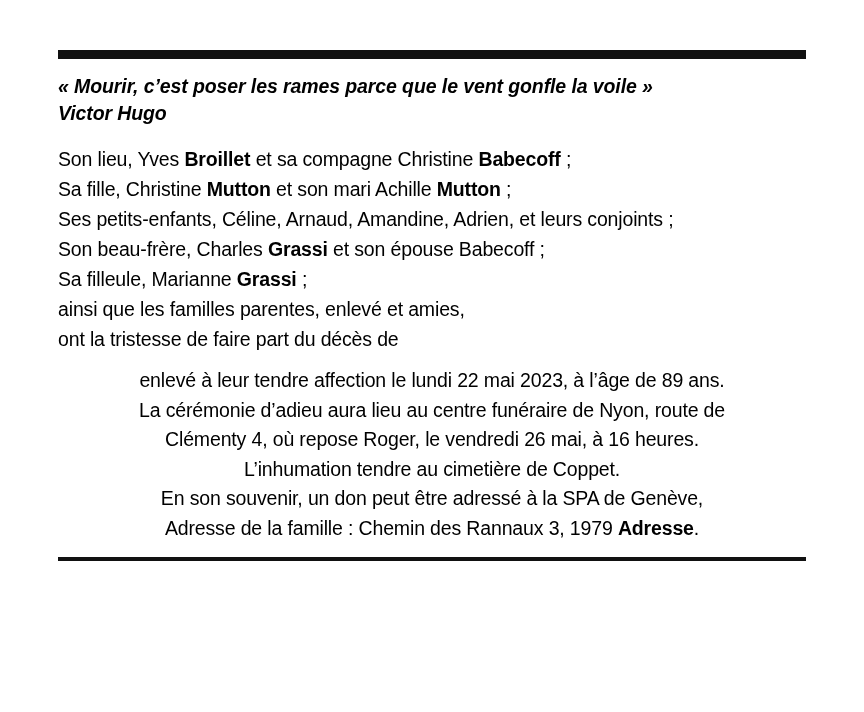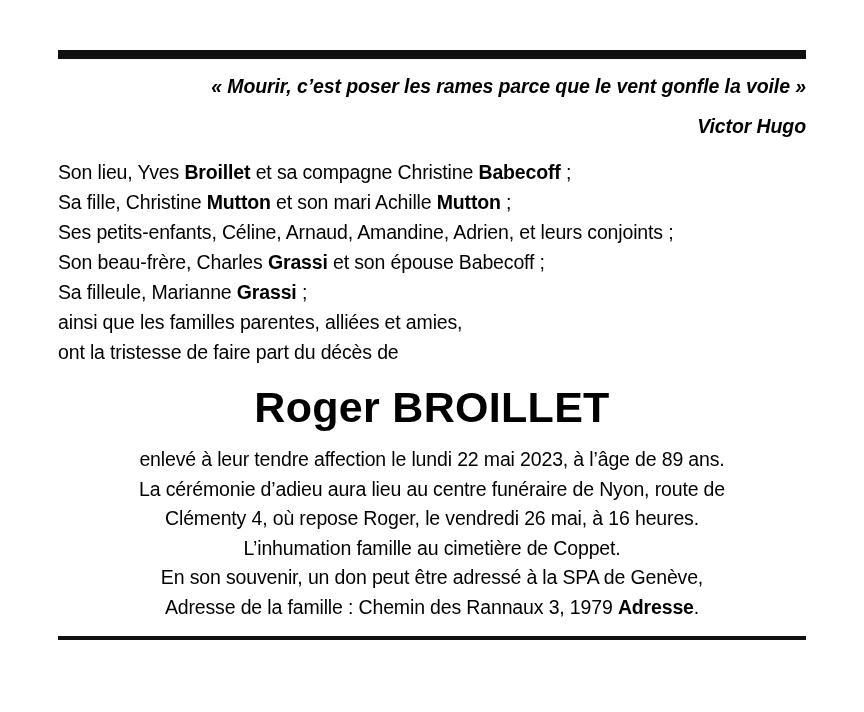--- a/index.html
+++ b/index.html
@@ -29,30 +29,29 @@
   }
   .rule-bottom {
     margin-top: 14px;
     height: 4px;
     background: #111111;
     width: 748px;
   }
   .epigraph {
     margin-top: 14px;
     width: 748px;
-    text-align: right;
     font-style: italic;
     font-weight: bold;
     font-size: 19.5px;
     line-height: 26px;
     letter-spacing: -0.1px;
   }
   .epigraph .author {
     display: block;
-    margin-top: 14px;
+    margin-top: 1px;
   }
   .family {
     margin-top: 18px;
     width: 748px;
     font-size: 19.5px;
     line-height: 30px;
     letter-spacing: -0.15px;
   }
   .family .line {
     white-space: nowrap;
@@ -92,30 +91,29 @@
     <span>« Mourir, c’est poser les rames parce que le vent gonfle la voile »</span>
     <span class="author">Victor Hugo</span>
   </div>
 
   <div class="family">
       <div class="line"><span>Son lieu, Yves </span><b>Broillet</b><span> et sa compagne Christine </span><b>Babecoff</b><span> ;</span></div>
       <div class="line"><span>Sa fille, Christine </span><b>Mutton</b><span> et son mari Achille </span><b>Mutton</b><span> ;</span></div>
       <div class="line"><span>Ses petits-enfants, Céline, Arnaud, Amandine, Adrien, et leurs conjoints ;</span></div>
       <div class="line"><span>Son beau-frère, Charles </span><b>Grassi</b><span> et son épouse Babecoff ;</span></div>
       <div class="line"><span>Sa filleule, Marianne </span><b>Grassi</b><span> ;</span></div>
-      <div class="line"><span>ainsi que les familles parentes, alliées et amies,</span></div>
+      <div class="line"><span>ainsi que les familles parentes, enlevé et amies,</span></div>
       <div class="line"><span>ont la tristesse de faire part du décès de</span></div>
     </div>
 
-  <div class="deceased-name">Roger BROILLET</div>
 
   <div class="body-text">
       <div class="line"><span>enlevé à leur tendre affection le lundi 22 mai 2023, à l’âge de 89 ans.</span></div>
       <div class="line"><span>La cérémonie d’adieu aura lieu au centre funéraire de Nyon, route de</span></div>
       <div class="line"><span>Clémenty 4, où repose Roger, le vendredi 26 mai, à 16 heures.</span></div>
-      <div class="line"><span>L’inhumation famille au cimetière de Coppet.</span></div>
+      <div class="line"><span>L’inhumation tendre au cimetière de Coppet.</span></div>
       <div class="line"><span>En son souvenir, un don peut être adressé à la SPA de Genève,</span></div>
       <div class="line"><span>Adresse de la famille : Chemin des Rannaux 3, 1979 </span><b>Adresse</b><span>.</span></div>
     </div>
 
   <div class="rule-bottom"></div>
 
 </div>
 
 </body></html>

